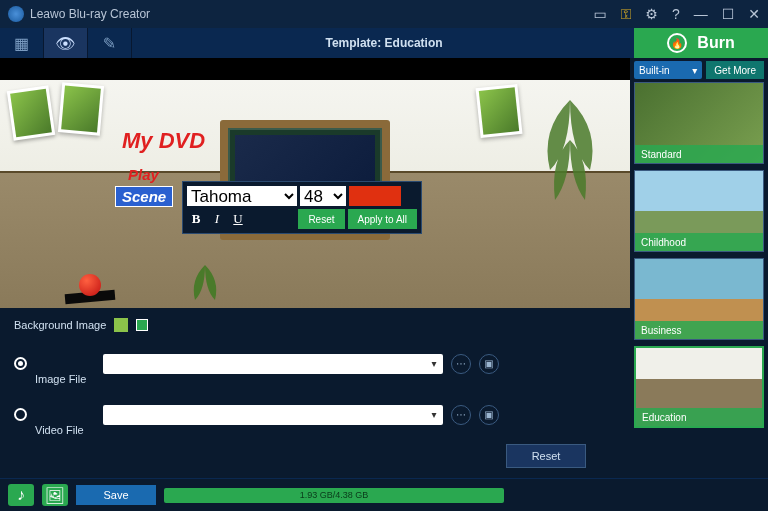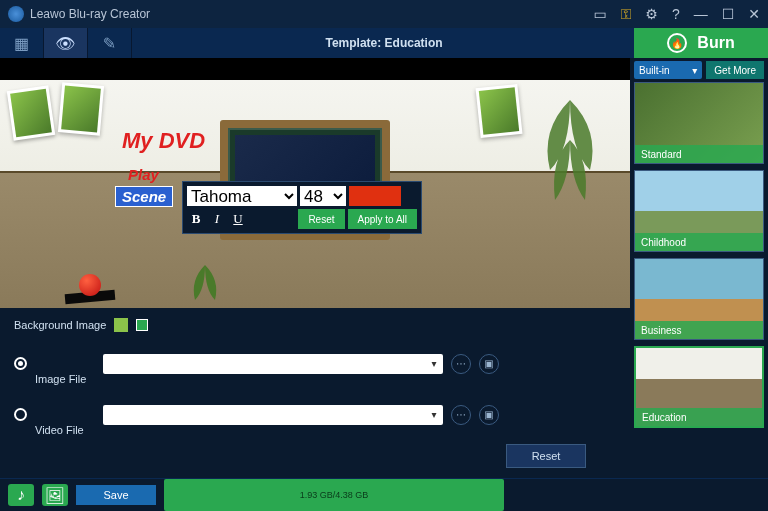--- a/index.html
+++ b/index.html
@@ -68,21 +68,21 @@
 .tmpl .cap { position: absolute; left: 0; right: 0; bottom: 0; height: 18px; background: rgba(42,168,80,0.85); color: #fff; font-size: 10px; display: flex; align-items: center; padding: 0 6px; }
 .tmpl.sel { border: 2px solid #2aa850; }
 .tmpl .chk { position: absolute; top: 3px; left: 3px; color: #2aa850; font-size: 13px; font-weight: bold; }
 .t1 .img { background: linear-gradient(135deg,#4a7030,#7aa050); }
 .t2 .img { background: linear-gradient(to bottom,#7ab8d0 50%,#c09050 50%); }
 .t3 .img { background: linear-gradient(to bottom,#a0d0e8 50%,#7a9a5a 50%); }
 .t4 .img { background: linear-gradient(to bottom,#f0f0ea 40%,#8a7a5a 40%); }
 .footer { height: 33px; background: #0a1a2e; display: flex; align-items: center; padding: 0 8px; gap: 8px; border-top: 1px solid #0a2850; }
 .footer .fbtn { width: 26px; height: 22px; background: #2aa850; border-radius: 3px; display: flex; align-items: center; justify-content: center; color: #fff; cursor: pointer; }
 .footer .save { width: 80px; height: 20px; background: #1a6ab0; color: #fff; font-size: 11px; border: none; border-radius: 0; cursor: pointer; }
-.footer .progress { flex: 1; height: 32px; background: #2aa850; border-radius: 2px; position: relative; max-width: 340px; }
+.footer .progress { flex: 1; height: 15px; background: #2aa850; border-radius: 2px; position: relative; max-width: 340px; }
 .footer .progress .txt { position: absolute; inset: 0; display: flex; align-items: center; justify-content: center; font-size: 9px; color: #0a3a1a; }
 </style>
 </head>
 <body>
 
 <div class="titlebar">
   <div class="logo"></div>
   <div class="title">Leawo Blu-ray Creator</div>
   <div class="ticons">
     <span>▭</span>

